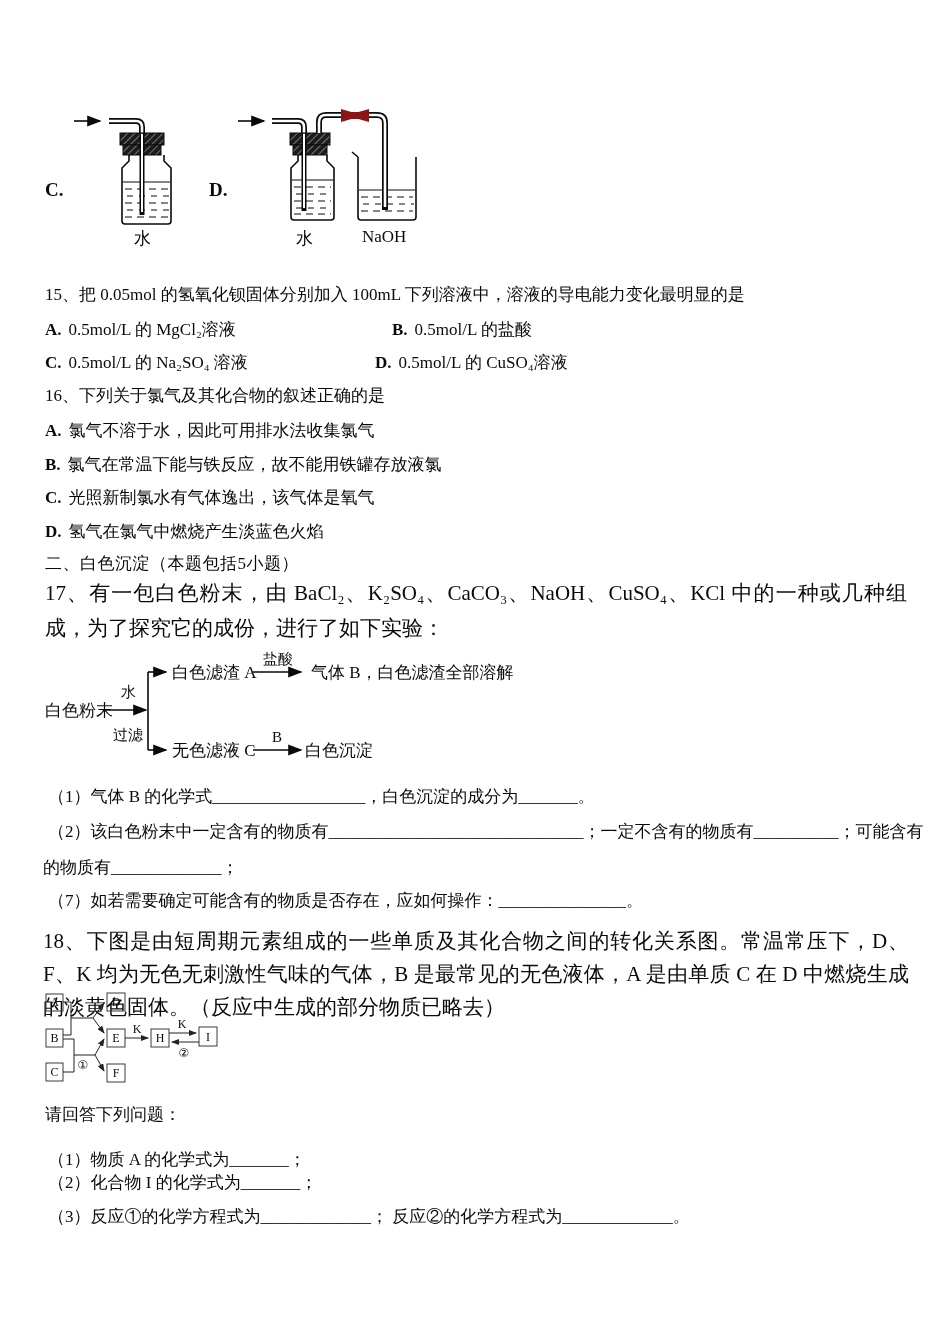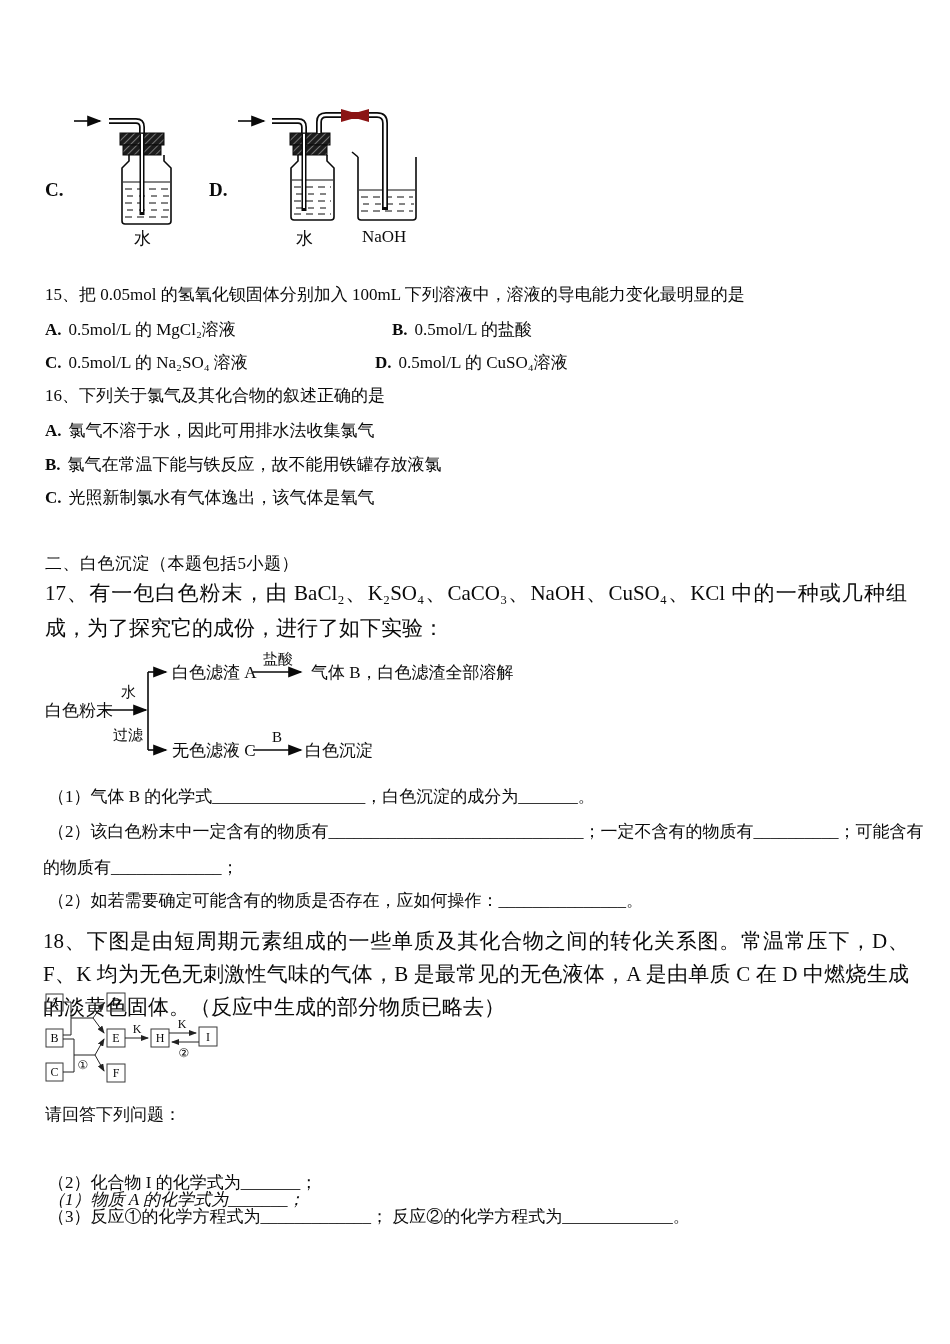--- a/index.html
+++ b/index.html
@@ -116,20 +116,23 @@
   <div class="line" style="left:45px;top:384px;text-align:right;">16、下列关于氯气及其化合物的叙述正确的是</div>
   <div class="line" style="left:45px;top:419px;">
     <span class="opt-letter">A.</span><span>氯气不溶于水，因此可用排水法收集氯气</span>
   </div>
   <div class="line" style="left:45px;top:453px;">
     <span class="opt-letter">B.</span><span>氯气在常温下能与铁反应，故不能用铁罐存放液氯</span>
   </div>
   <div class="line" style="left:45px;top:486px;">
     <span class="opt-letter">C.</span><span>光照新制氯水有气体逸出，该气体是氧气</span>
   </div>
+  <div class="line" style="left:45px;top:520px;">
+    <span class="opt-letter">D.</span><span>氢气在氯气中燃烧产生淡蓝色火焰</span>
+  </div>
 
   <div class="line sec-title" style="left:45px;top:552px;">二、白色沉淀（本题包括5小题）</div>
 
   <div class="par" style="left:45px;top:576px;width:862px;line-height:35px;">17、有一包白色粉末，由 BaCl₂、K₂SO₄、CaCO₃、NaOH、CuSO₄、KCl 中的一种或几种组成，为了探究它的成份，进行了如下实验：</div>
 
   <svg style="left:45px;top:650px;" width="470" height="130" viewBox="0 0 470 130">
     <defs>
       <marker id="ah2" markerWidth="9" markerHeight="7" refX="8" refY="3.5" orient="auto">
         <path d="M0,0 L9,3.5 L0,7 Z" fill="#0a0a0a"></path>
       </marker>
@@ -147,21 +150,21 @@
     <line x1="103" y1="100" x2="121" y2="100" stroke="#0a0a0a" stroke-width="1.6" marker-end="url(#ah2)"></line>
     <text class="fc-text" x="127" y="106">无色滤液 C</text>
     <text class="fc-small" x="232" y="92" text-anchor="middle">B</text>
     <line x1="208" y1="100" x2="256" y2="100" stroke="#0a0a0a" stroke-width="1.6" marker-end="url(#ah2)"></line>
     <text class="fc-text" x="260" y="106">白色沉淀</text>
   </svg>
 
   <div class="line" style="left:48px;top:785px;">（1）气体 B 的化学式__________________，白色沉淀的成分为_______。</div>
   <div class="line" style="left:48px;top:820px;">（2）该白色粉末中一定含有的物质有______________________________；一定不含有的物质有__________；可能含有</div>
   <div class="line" style="left:43px;top:856px;">的物质有_____________；</div>
-  <div class="line" style="left:48px;top:889px;">（2）如若需要确定可能含有的物质是否存在，应如何操作：_______________。</div>
+  <div class="line" style="left:48px;top:889px;">（7）如若需要确定可能含有的物质是否存在，应如何操作：_______________。</div>
 
   <div class="par" style="left:43px;top:925px;width:866px;line-height:33px;">18、下图是由短周期元素组成的一些单质及其化合物之间的转化关系图。常温常压下，D、F、K 均为无色无刺激性气味的气体，B 是最常见的无色液体，A 是由单质 C 在 D 中燃烧生成的淡黄色固体。（反应中生成的部分物质已略去）</div>
 
   <svg style="left:45px;top:988px;" width="195" height="104" viewBox="0 0 195 104">
     <defs>
       <marker id="ah3" markerWidth="8" markerHeight="6" refX="7" refY="3" orient="auto">
         <path d="M0,0 L8,3 L0,6 Z" fill="#222"></path>
       </marker>
     </defs>
     <g fill="none" stroke="#3a3a3a" stroke-width="1">
@@ -199,17 +202,17 @@
     </g>
     <g class="dg-letter" text-anchor="middle">
       <text x="38" y="81">①</text>
       <text x="92" y="45">K</text>
       <text x="137" y="40">K</text>
       <text x="139" y="69">②</text>
     </g>
   </svg>
 
   <div class="line" style="left:45px;top:1103px;">请回答下列问题：</div>
-  <div class="line" style="left:48px;top:1188px;font-style:italic;">（1）物质 A 的化学式为_______；</div>
+  <div class="line" style="left:48px;top:1148px;">（1）物质 A 的化学式为_______；</div>
   <div class="line" style="left:48px;top:1171px;">（2）化合物 I 的化学式为_______；</div>
   <div class="line" style="left:48px;top:1205px;">（3）反应①的化学方程式为_____________； 反应②的化学方程式为_____________。</div>
 
 </div>
 
 </body></html>

